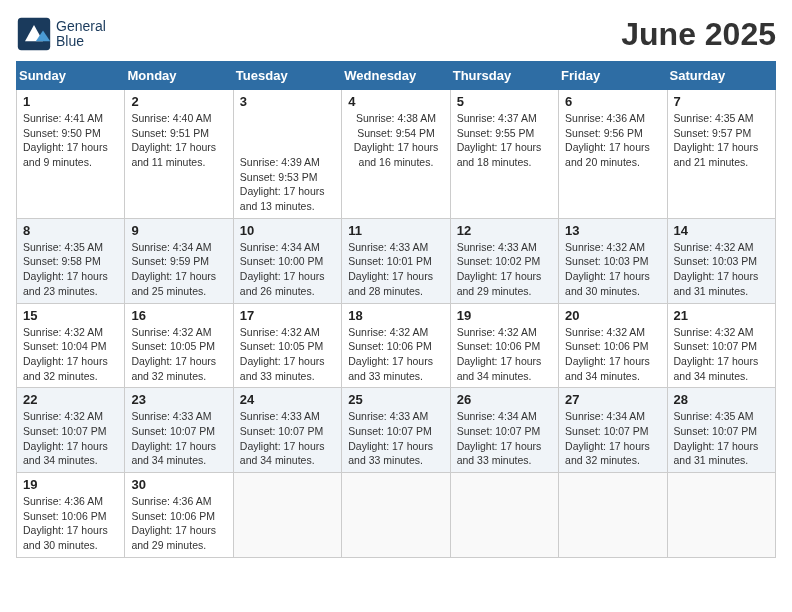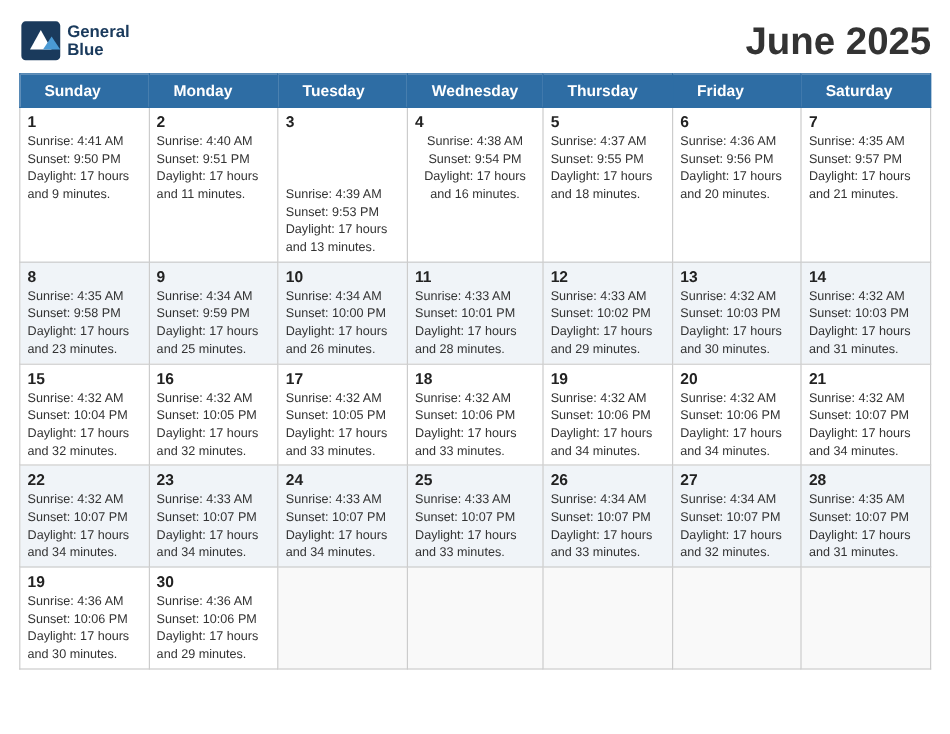--- a/index.html
+++ b/index.html
@@ -18,21 +18,21 @@
     }
     .logo {
       display: flex;
       align-items: center;
       gap: 4px;
     }
     .logo-text {
       display: flex;
       flex-direction: column;
       font-size: 14px;
-      font-weight: bold;
+      font-weight: normal;
       color: #1a3a5c;
       line-height: 1.1;
     }
     .logo-text span:first-child { color: #1a3a5c; }
     .logo-icon {
       width: 36px;
       height: 36px;
     }
     .title-area {
       text-align: left;
@@ -48,21 +48,21 @@
     }
     .calendar {
       width: 100%;
       border-collapse: collapse;
       font-size: 11px;
     }
     .calendar th {
       background-color: #2e6da4;
       color: #fff;
       text-align: left;
-      padding: 6px 20px;
+      padding: 6px 2px;
       font-size: 13px;
       font-weight: bold;
       border: 1px solid #2e6da4;
     }
     .calendar td {
       border: 1px solid #ccc;
       vertical-align: top;
       padding: 4px 6px;
       width: calc(100% / 7);
       min-height: 80px;

